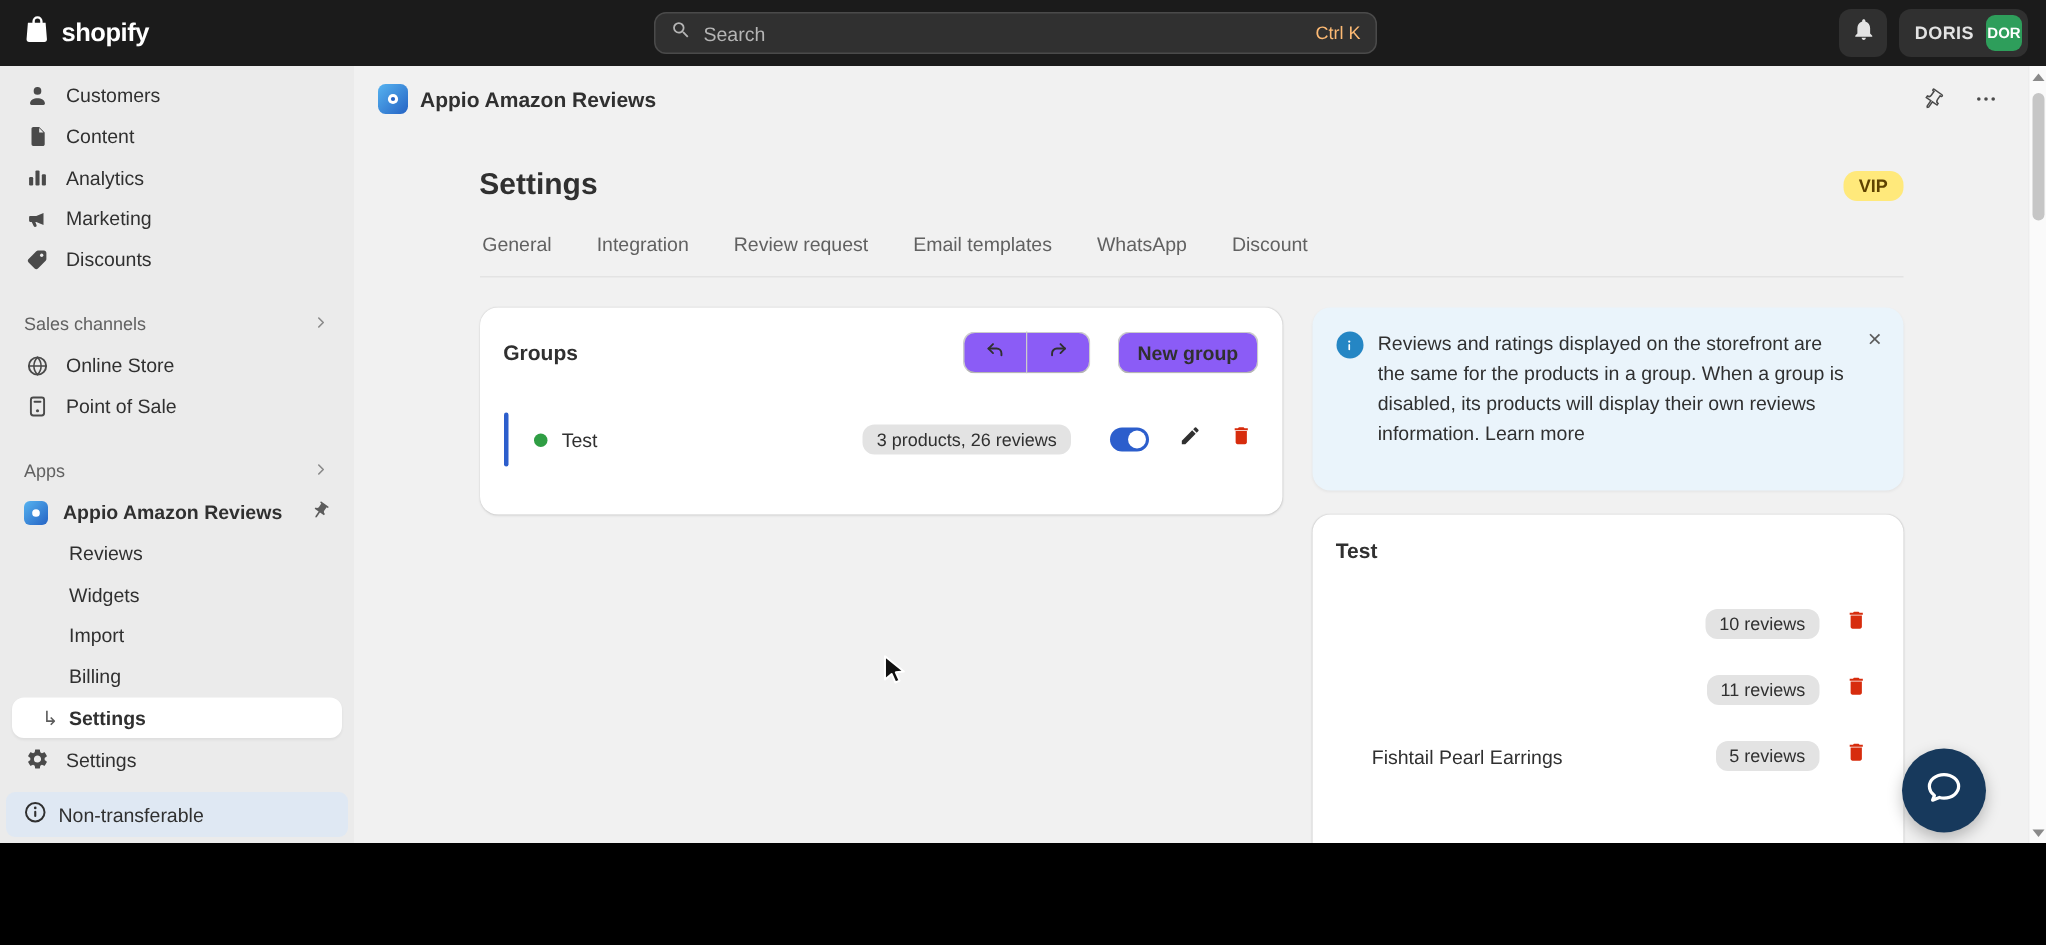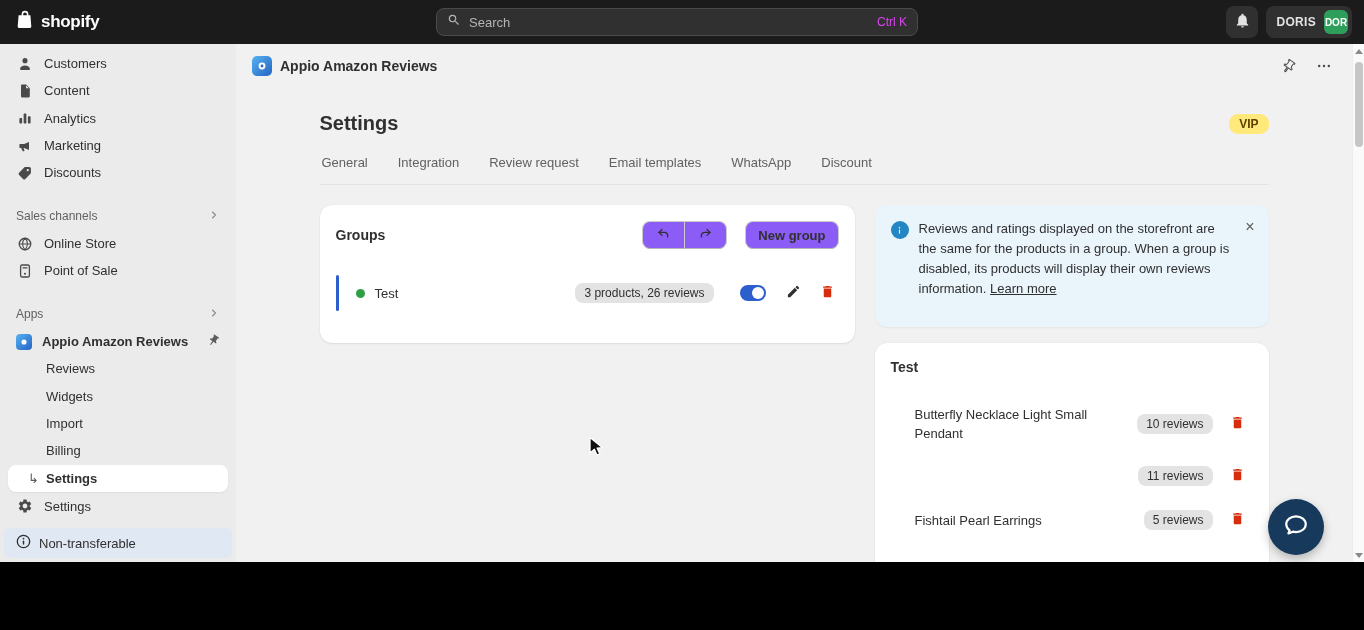--- a/index.html
+++ b/index.html
@@ -15,21 +15,21 @@
   *{box-sizing:border-box;margin:0;padding:0}
   body{font-family:"Liberation Sans",sans-serif;background:#000}
   #frame{position:relative;width:1364px;height:562px;overflow:hidden;background:var(--main-bg)}
 
   
   .topbar{position:absolute;top:0;left:0;right:0;height:44px;background:var(--topbar-bg);display:flex;align-items:center;padding:0 12px 0 14px}
   .logo{display:flex;align-items:center;gap:5px}
   .logo-word{color:#fff;font-size:17px;font-weight:700;letter-spacing:-.3px}
   .search{position:absolute;left:436px;top:8px;width:482px;height:28px;background:var(--chip-bg);border:1px solid #4a4a4a;border-radius:8px;display:flex;align-items:center;gap:8px;padding:0 10px;cursor:pointer}
   .search-text{color:#b5b5b5;font-size:13px;flex:1;text-align:left}
-  .search-kbd{color:#d946ef;font-size:12px}
+  .search-kbd{color:#fdba74;font-size:12px}
   .topbar-right{margin-left:auto;display:flex;gap:8px}
   .bell-chip{width:32px;height:32px;border-radius:8px;background:var(--chip-bg);display:flex;align-items:center;justify-content:center;cursor:pointer}
   .user-chip{height:32px;border-radius:8px;background:var(--chip-bg);display:flex;align-items:center;gap:8px;padding:0 4px 0 10px;cursor:pointer}
   .user-name{color:#e3e3e3;font-size:12px;font-weight:700;letter-spacing:.3px}
   .user-avatar{width:24px;height:24px;border-radius:6px;background:var(--avatar-green);color:#fff;font-size:10px;font-weight:700;display:flex;align-items:center;justify-content:center}
 
   
   .sidebar{position:absolute;top:44px;left:0;width:236px;bottom:0;background:var(--sidebar-bg);padding:6px 8px 0;display:flex;flex-direction:column}
   .side-item{height:28px;display:flex;align-items:center;gap:10px;padding:0 8px;border-radius:8px;font-size:13px;color:var(--text-primary);cursor:pointer}
   .side-item .sicon{width:18px;height:18px;display:flex;align-items:center;justify-content:center;color:var(--icon-gray);flex:none}
@@ -87,21 +87,21 @@
   .toggle{width:26px;height:16px;border-radius:9px;background:var(--toggle-on);position:relative;margin-left:26px;cursor:pointer;flex:none}
   .toggle .knob{position:absolute;top:2px;left:12px;width:12px;height:12px;border-radius:50%;background:#fff}
   .row-iconbtn{width:22px;height:22px;display:flex;align-items:center;justify-content:center;cursor:pointer;border-radius:6px}
   .edit-btn{color:var(--text-primary);margin-left:17px}
   .del-btn{color:var(--danger-red);margin-left:12px}
 
   
   .banner{height:122px;background:var(--banner-bg);border-radius:12px;padding:14px 14px 14px 16px;display:flex;gap:10px;box-shadow:0 1px 2px rgba(0,0,0,.05)}
   .info-circle{width:18px;height:18px;border-radius:50%;background:var(--info-blue);color:#fff;flex:none;display:flex;align-items:center;justify-content:center;margin-top:2px}
   .banner-text{font-size:13px;line-height:20px;color:var(--text-primary);width:318px}
-  .banner-link{color:var(--text-primary);text-decoration:underline;cursor:pointer}
+  .banner-link{color:var(--text-primary);cursor:pointer}
   .banner-close{margin-left:auto;color:#5c5c5c;font-size:16px;line-height:1;cursor:pointer;height:18px}
 
   
   .products-card{height:256px;padding:16px}
   .products-head{display:flex;align-items:center}
   .products-head .btn + .btn{margin-left:16px}
   .products-head .head-controls .btn{font-weight:700}
   .product-row{display:flex;align-items:center;padding:0 4px 0 24px}
   .product-row.first{margin-top:30px}
   .product-row + .product-row{margin-top:22px}
@@ -383,21 +383,20 @@
             </div>
             <span class="banner-close">×</span>
           </div>
 
           <div class="card products-card">
             <div class="card-head products-head">
               <span class="card-title">Test</span>
             </div>
 
             <div class="product-row first">
-              <span class="product-name">Butterfly Necklace Light Small Pendant</span>
               <span class="pill">10 reviews</span>
               <span class="row-iconbtn del-btn">
                 <span><svg width="15" height="15" viewBox="0 0 24 24">
                       <path d="M6 19c0 1.1.9 2 2 2h8c1.1 0 2-.9 2-2V7H6v12zM19 4h-3.5l-1-1h-5l-1 1H5v2h14V4z" fill="currentColor"></path>
                     </svg></span>
               </span>
             </div>
             <div class="product-row">
               <span class="pill">11 reviews</span>
               <span class="row-iconbtn del-btn">

